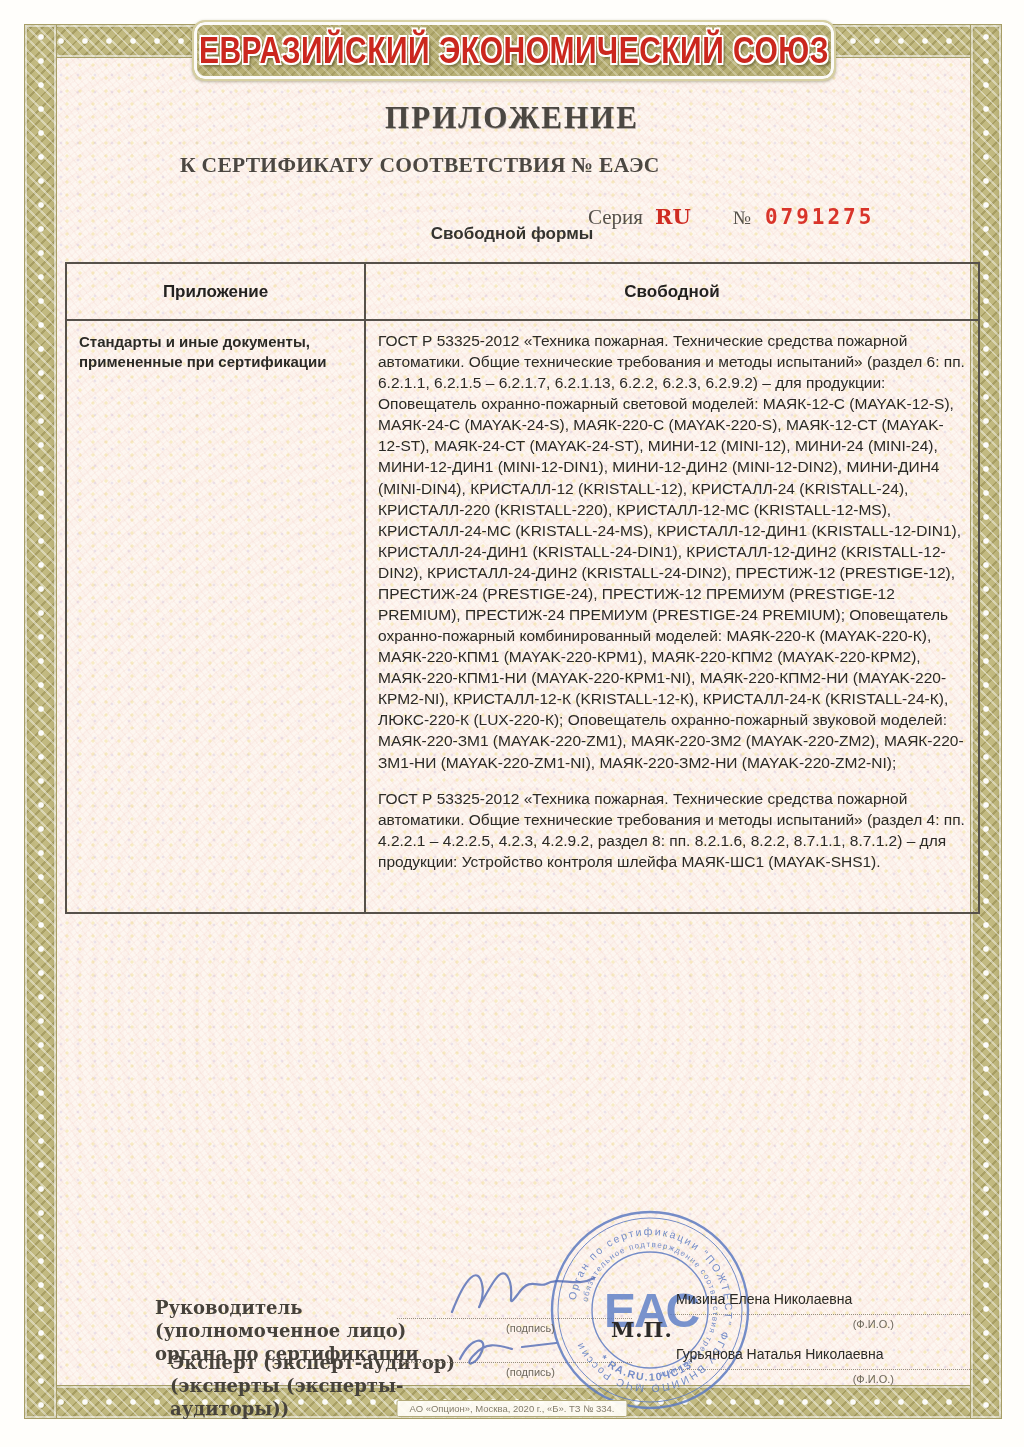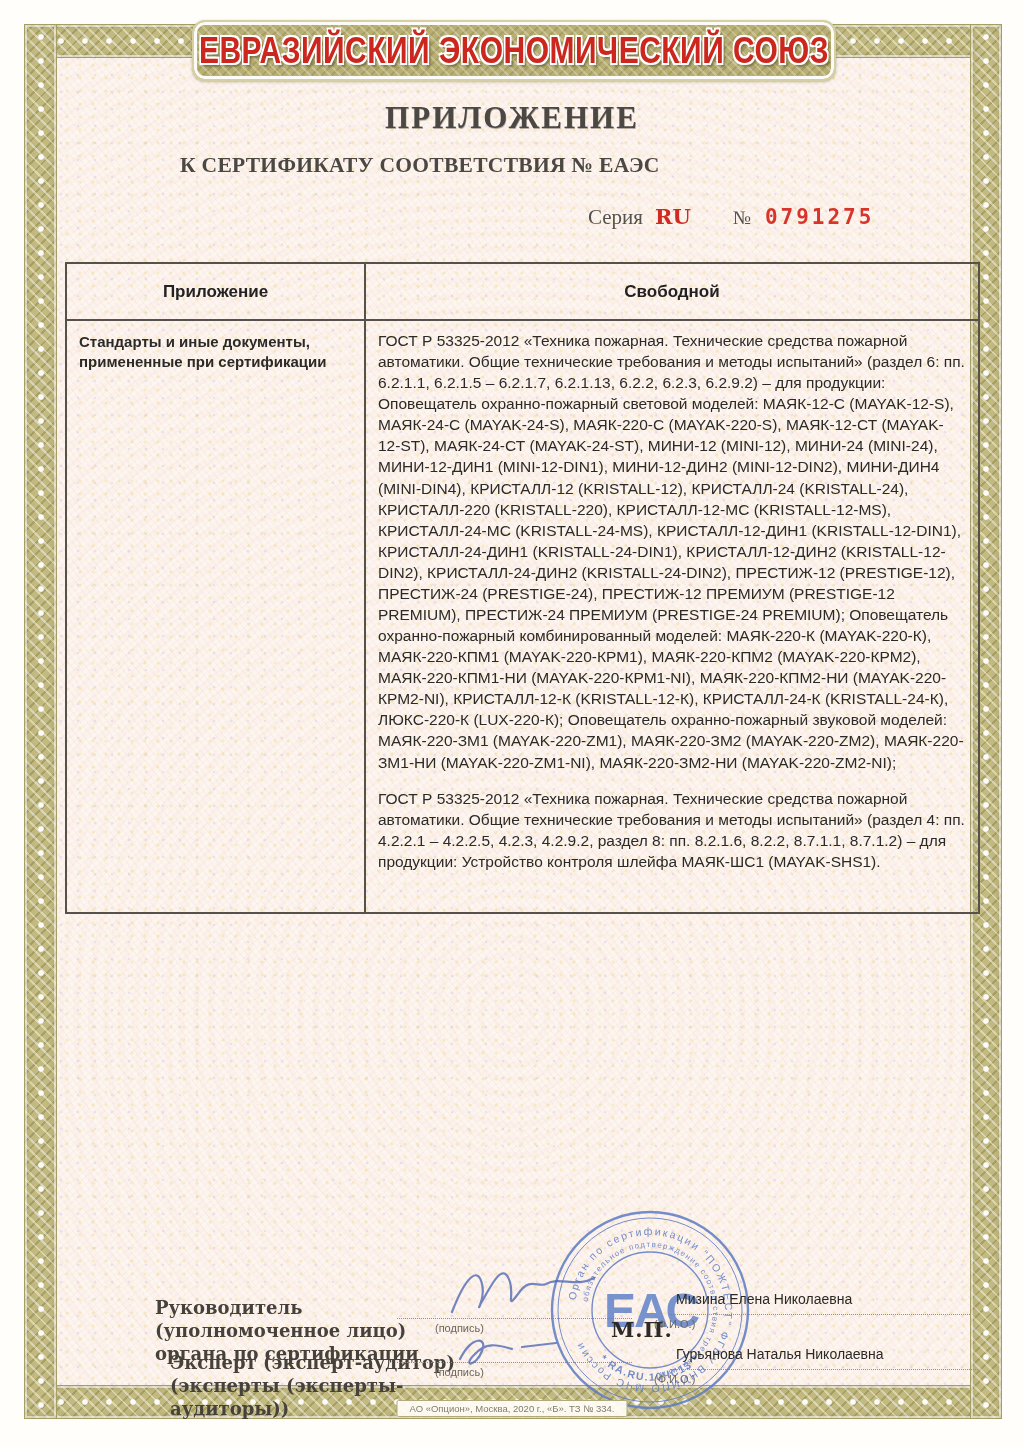--- a/index.html
+++ b/index.html
@@ -134,21 +134,21 @@
     color:#46423b;
   }
   .sig-label-head {left:155px; top:1296px;}
   .sig-label-expert {left:170px; top:1351px;}
   .dotline {position:absolute; z-index:2; border-bottom:1.5px dotted #97917f;}
   .sigline-1 {left:397px; top:1303px; width:235px; height:15px;}
   .sigline-2 {left:397px; top:1347px; width:235px; height:15px;}
   .nameline-1 {left:670px; top:1298px; width:300px; height:16px;}
   .nameline-2 {left:670px; top:1353px; width:308px; height:16px;}
   .small-cap {
-    position:absolute; z-index:3; font-size:11px; color:#6d675c; text-align:left;
+    position:absolute; z-index:3; font-size:11px; color:#6d675c; text-align:right;
   }
   .cap-sign-1 {left:435px; top:1322px; width:120px;}
   .cap-sign-2 {left:435px; top:1366px; width:120px;}
   .cap-fio-1 {left:654px; top:1318px; width:240px;}
   .cap-fio-2 {left:654px; top:1373px; width:240px;}
   .sig-name {
     position:absolute; z-index:3; font-size:14px; color:#2a2925; white-space:nowrap;
   }
   .name-1 {left:676px; top:1291px;}
   .name-2 {left:676px; top:1346px;}
@@ -193,20 +193,21 @@
     <span class="cert-label">К СЕРТИФИКАТУ СООТВЕТСТВИЯ № ЕАЭС</span>
   </div>
 
   <div class="series-line">
     <span class="series-label">Серия</span>
     <span class="series-value">RU</span>
     <span class="no-sign">№</span>
     <span class="blank-number">0791275</span>
   </div>
 
+  <div class="form-type">Свободной формы</div>
 
   <table class="main-table">
     <thead>
       <tr>
         <th class="col-appendix">Приложение</th>
         <th>Свободной</th>
       </tr>
     </thead>
     <tbody>
       <tr>

